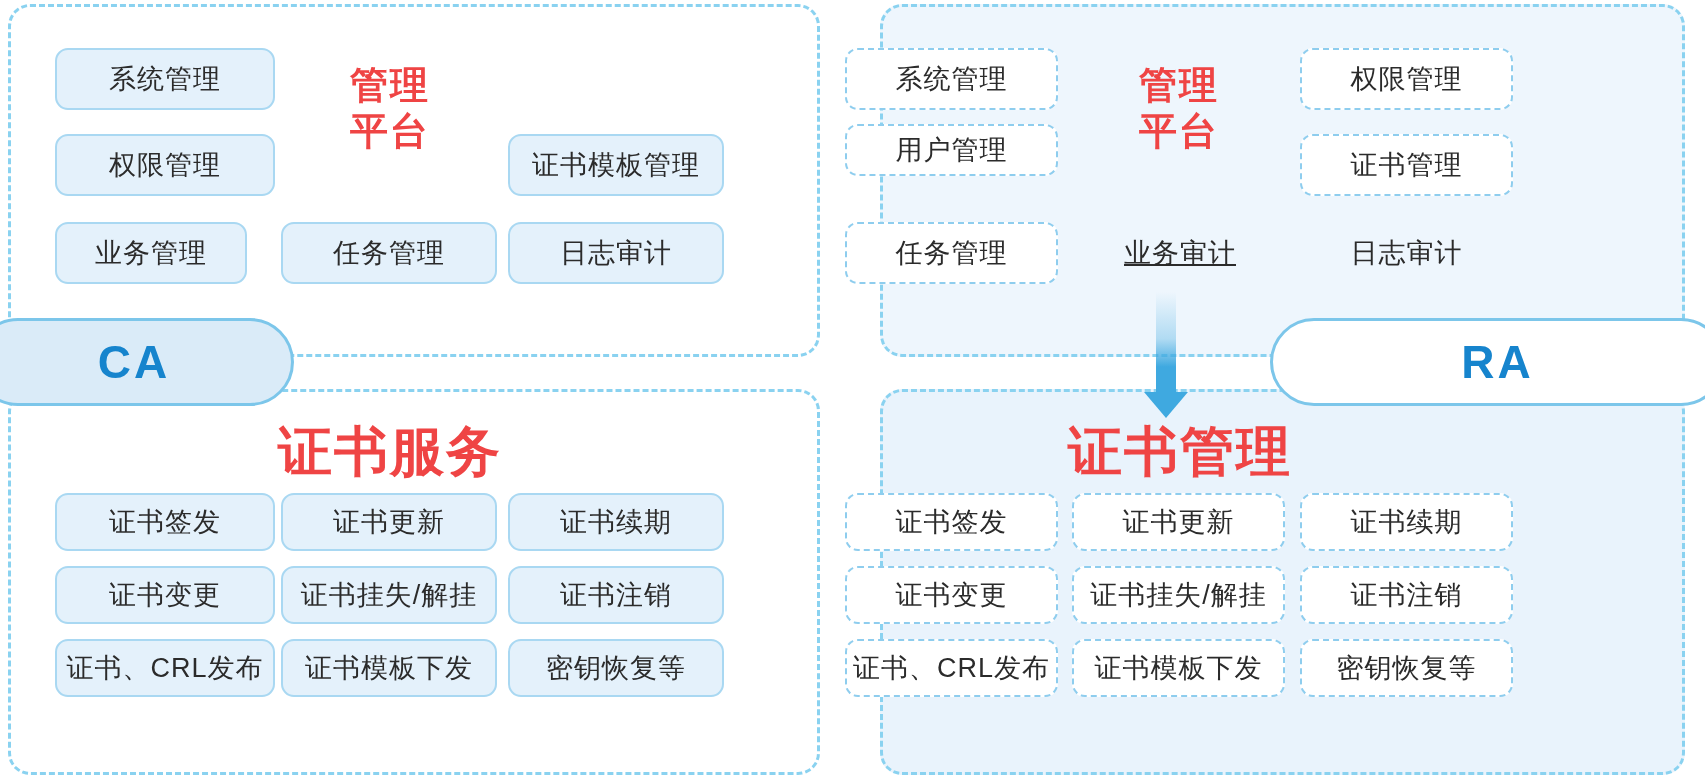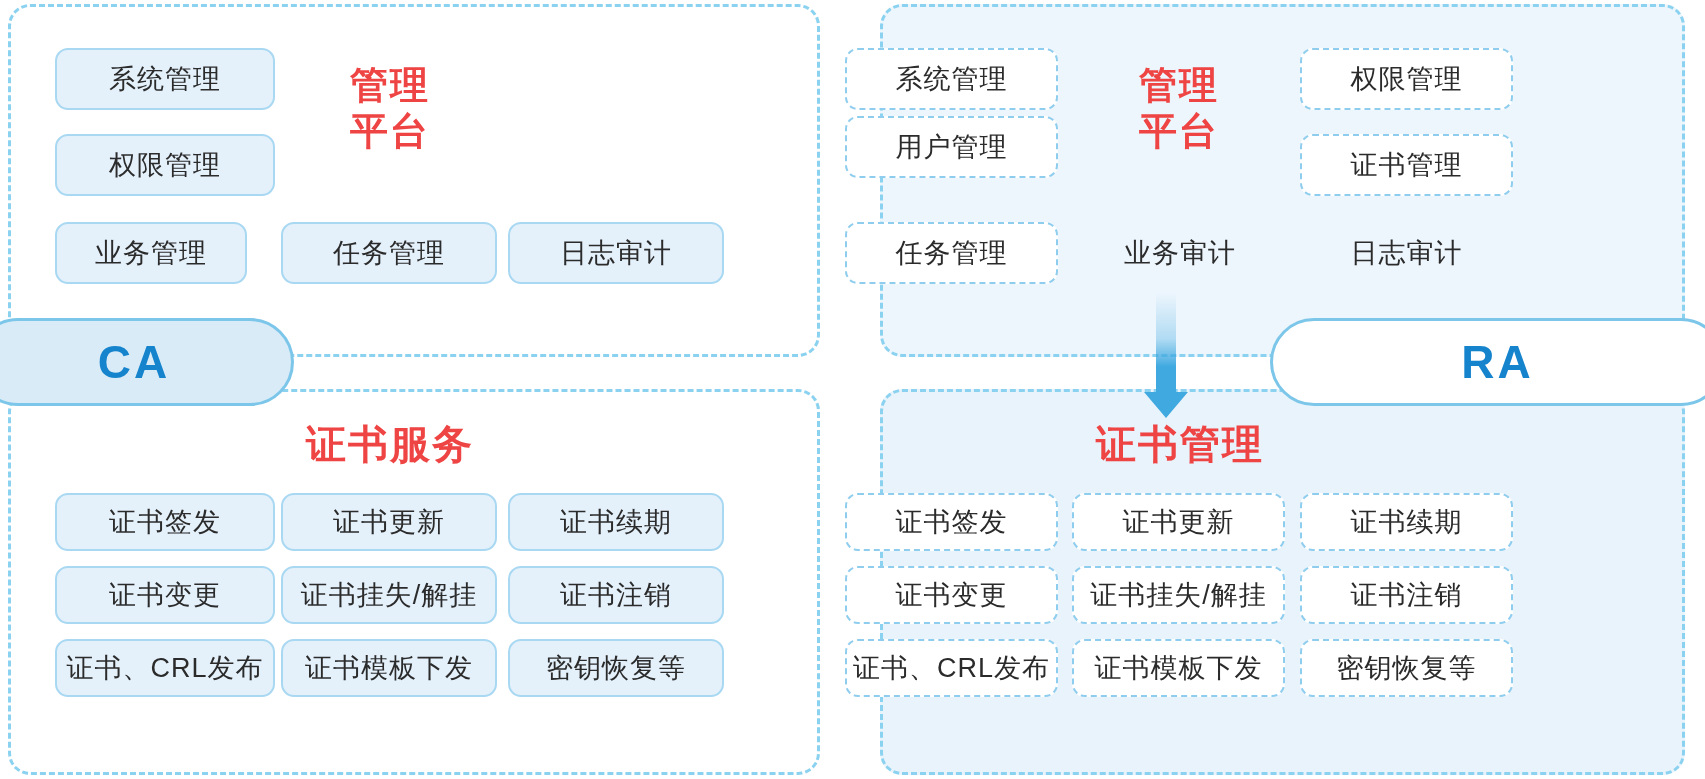--- a/index.html
+++ b/index.html
@@ -32,21 +32,21 @@
   .chip.solid{background:#e4f1fb;border:2px solid #a9d8f2;}
   .chip.ghost{background:#ffffff;border:2px dashed #8ecdee;}
   .chip.bare {background:transparent;border:none;}
 
   
   .section-title{
     position:absolute;color:#ef4444;font-weight:bold;
     text-align:center;line-height:1.22;letter-spacing:2px;
   }
   .title-platform{font-size:38px;width:170px;}
-  .title-service {font-size:40px;width:420px;}
+  .title-service {font-size:54px;width:420px;font-family:Liberation Serif, serif;}
 
   
   .pill{
     position:absolute;box-sizing:border-box;
     display:flex;align-items:center;justify-content:center;
     border-radius:44px;
     font-size:46px;font-weight:bold;color:#1684cd;letter-spacing:3px;
   }
   #ca-pill{left:-26px; top:318px; width:320px; height:88px;
            background:#daebf8;border:3px solid #7cc6ea;}
@@ -67,20 +67,21 @@
   <div class="chip solid" style="left:55px;top:134px;width:220px;height:62px;">权限管理</div>
   <div class="chip solid" style="left:55px;top:222px;width:192px;height:62px;">业务管理</div>
 
   <div class="section-title title-platform" style="left:305px;top:62px;">
     <div>管理</div>
     <div>平台</div>
   </div>
 
   <div class="chip solid" style="left:281px;top:222px;width:216px;height:62px;">任务管理</div>
 
+  <div class="chip solid" style="left:508px;top:134px;width:216px;height:62px;">证书模板管理</div>
   <div class="chip solid" style="left:508px;top:222px;width:216px;height:62px;">日志审计</div>
 
   <div class="panel dashed" id="ca-bottom"></div>
 
   <div class="section-title title-service" style="left:180px;top:420px;">证书服务</div>
 
   <div class="chip solid" style="left:55px;top:493px;width:220px;height:58px;">证书签发</div>
   <div class="chip solid" style="left:281px;top:493px;width:216px;height:58px;">证书更新</div>
   <div class="chip solid" style="left:508px;top:493px;width:216px;height:58px;">证书续期</div>
 
@@ -90,29 +91,29 @@
 
   <div class="chip solid" style="left:55px;top:639px;width:220px;height:58px;">证书、CRL发布</div>
   <div class="chip solid" style="left:281px;top:639px;width:216px;height:58px;">证书模板下发</div>
   <div class="chip solid" style="left:508px;top:639px;width:216px;height:58px;">密钥恢复等</div>
 
   <div class="pill" id="ca-pill">CA</div>
 
   <div class="panel dashed" id="ra-top"></div>
 
   <div class="chip ghost" style="left:845px;top:48px;width:213px;height:62px;">系统管理</div>
-  <div class="chip ghost" style="left:845px;top:116px;width:213px;height:62px;">用户管理</div>
+  <div class="chip ghost" style="left:845px;top:124px;width:213px;height:52px;">用户管理</div>
   <div class="chip ghost" style="left:845px;top:222px;width:213px;height:62px;">任务管理</div>
 
   <div class="section-title title-platform" style="left:1094px;top:62px;">
     <div>管理</div>
     <div>平台</div>
   </div>
 
-  <div class="chip bare" style="left:1075px;top:222px;width:210px;height:62px;">业务审计</div>
+  <div class="chip bare" style="left:1075px;top:222px;width:210px;height:62px;text-decoration:underline;">业务审计</div>
 
   <div class="chip ghost" style="left:1300px;top:48px;width:213px;height:62px;">权限管理</div>
   <div class="chip ghost" style="left:1300px;top:134px;width:213px;height:62px;">证书管理</div>
   <div class="chip bare" style="left:1300px;top:222px;width:213px;height:62px;">日志审计</div>
 
   <div class="panel dashed" id="ra-bottom"></div>
 
   <div class="section-title title-service" style="left:970px;top:420px;">证书管理</div>
 
   <div class="chip ghost" style="left:845px;top:493px;width:213px;height:58px;">证书签发</div>

